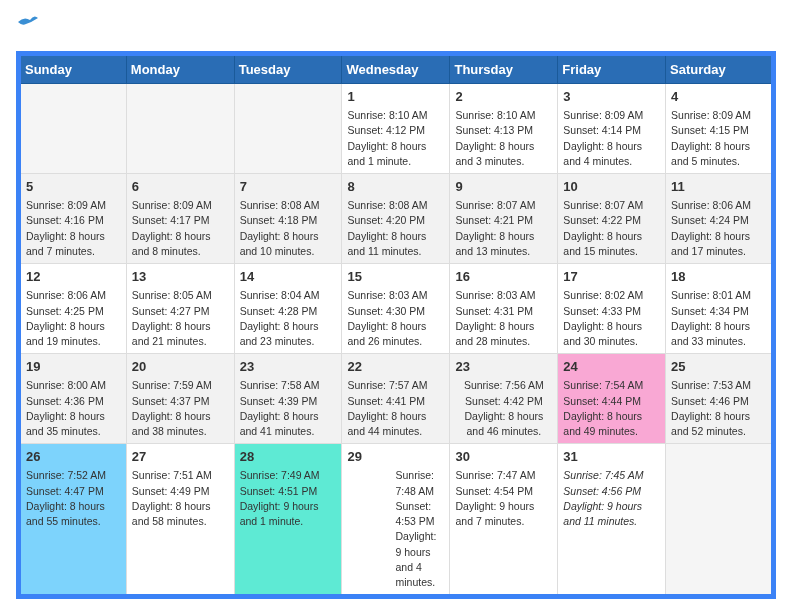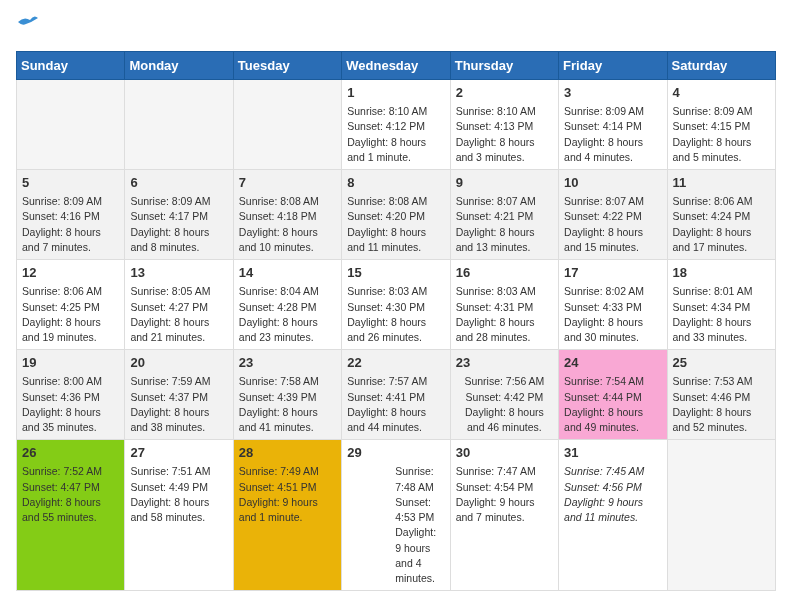--- a/index.html
+++ b/index.html
@@ -25,21 +25,21 @@
       color: #1a1a1a;
       line-height: 1.1;
     }
     .location {
       font-size: 14px;
       color: #555;
     }
     .calendar {
       width: 100%;
       border-collapse: collapse;
-      border: 1px solid #3b82f6;
+      border: 5px solid #3b82f6;
     }
     .calendar th {
       background: #2a6db5;
       color: #fff;
       font-size: 13px;
       font-weight: bold;
       padding: 6px 4px;
       text-align: left;
       border: 1px solid #1a5a9a;
     }
@@ -286,35 +286,35 @@
         </td>
         <td style="background: rgb(242, 242, 242);">
           <span class="day-num">25</span>
           <div style="white-space: pre-wrap; font-size: 10.5px; line-height: 1.45;">Sunrise: 7:53 AM
 Sunset: 4:46 PM
 Daylight: 8 hours
 and 52 minutes.</div>
         </td>
       </tr>
       <tr>
-        <td style="background: #84cc16;">
+        <td style="background: #7dd3fc;">
           <span class="day-num">26</span>
           <div style="white-space: pre-wrap; font-size: 10.5px; line-height: 1.45;">Sunrise: 7:52 AM
 Sunset: 4:47 PM
 Daylight: 8 hours
 and 55 minutes.</div>
         </td>
         <td style="background: rgb(255, 255, 255);">
           <span class="day-num">27</span>
           <div style="white-space: pre-wrap; font-size: 10.5px; line-height: 1.45;">Sunrise: 7:51 AM
 Sunset: 4:49 PM
 Daylight: 8 hours
 and 58 minutes.</div>
         </td>
-        <td style="background: #eab308;">
+        <td style="background: #5eead4;">
           <span class="day-num">28</span>
           <div style="white-space: pre-wrap; font-size: 10.5px; line-height: 1.45;">Sunrise: 7:49 AM
 Sunset: 4:51 PM
 Daylight: 9 hours
 and 1 minute.</div>
         </td>
         <td style="background: rgb(255, 255, 255);">
           <span class="day-num">29</span>
           <div style="white-space: pre-wrap; font-size: 10.5px; line-height: 1.45; margin-left: 48px;">Sunrise: 7:48 AM
 Sunset: 4:53 PM

